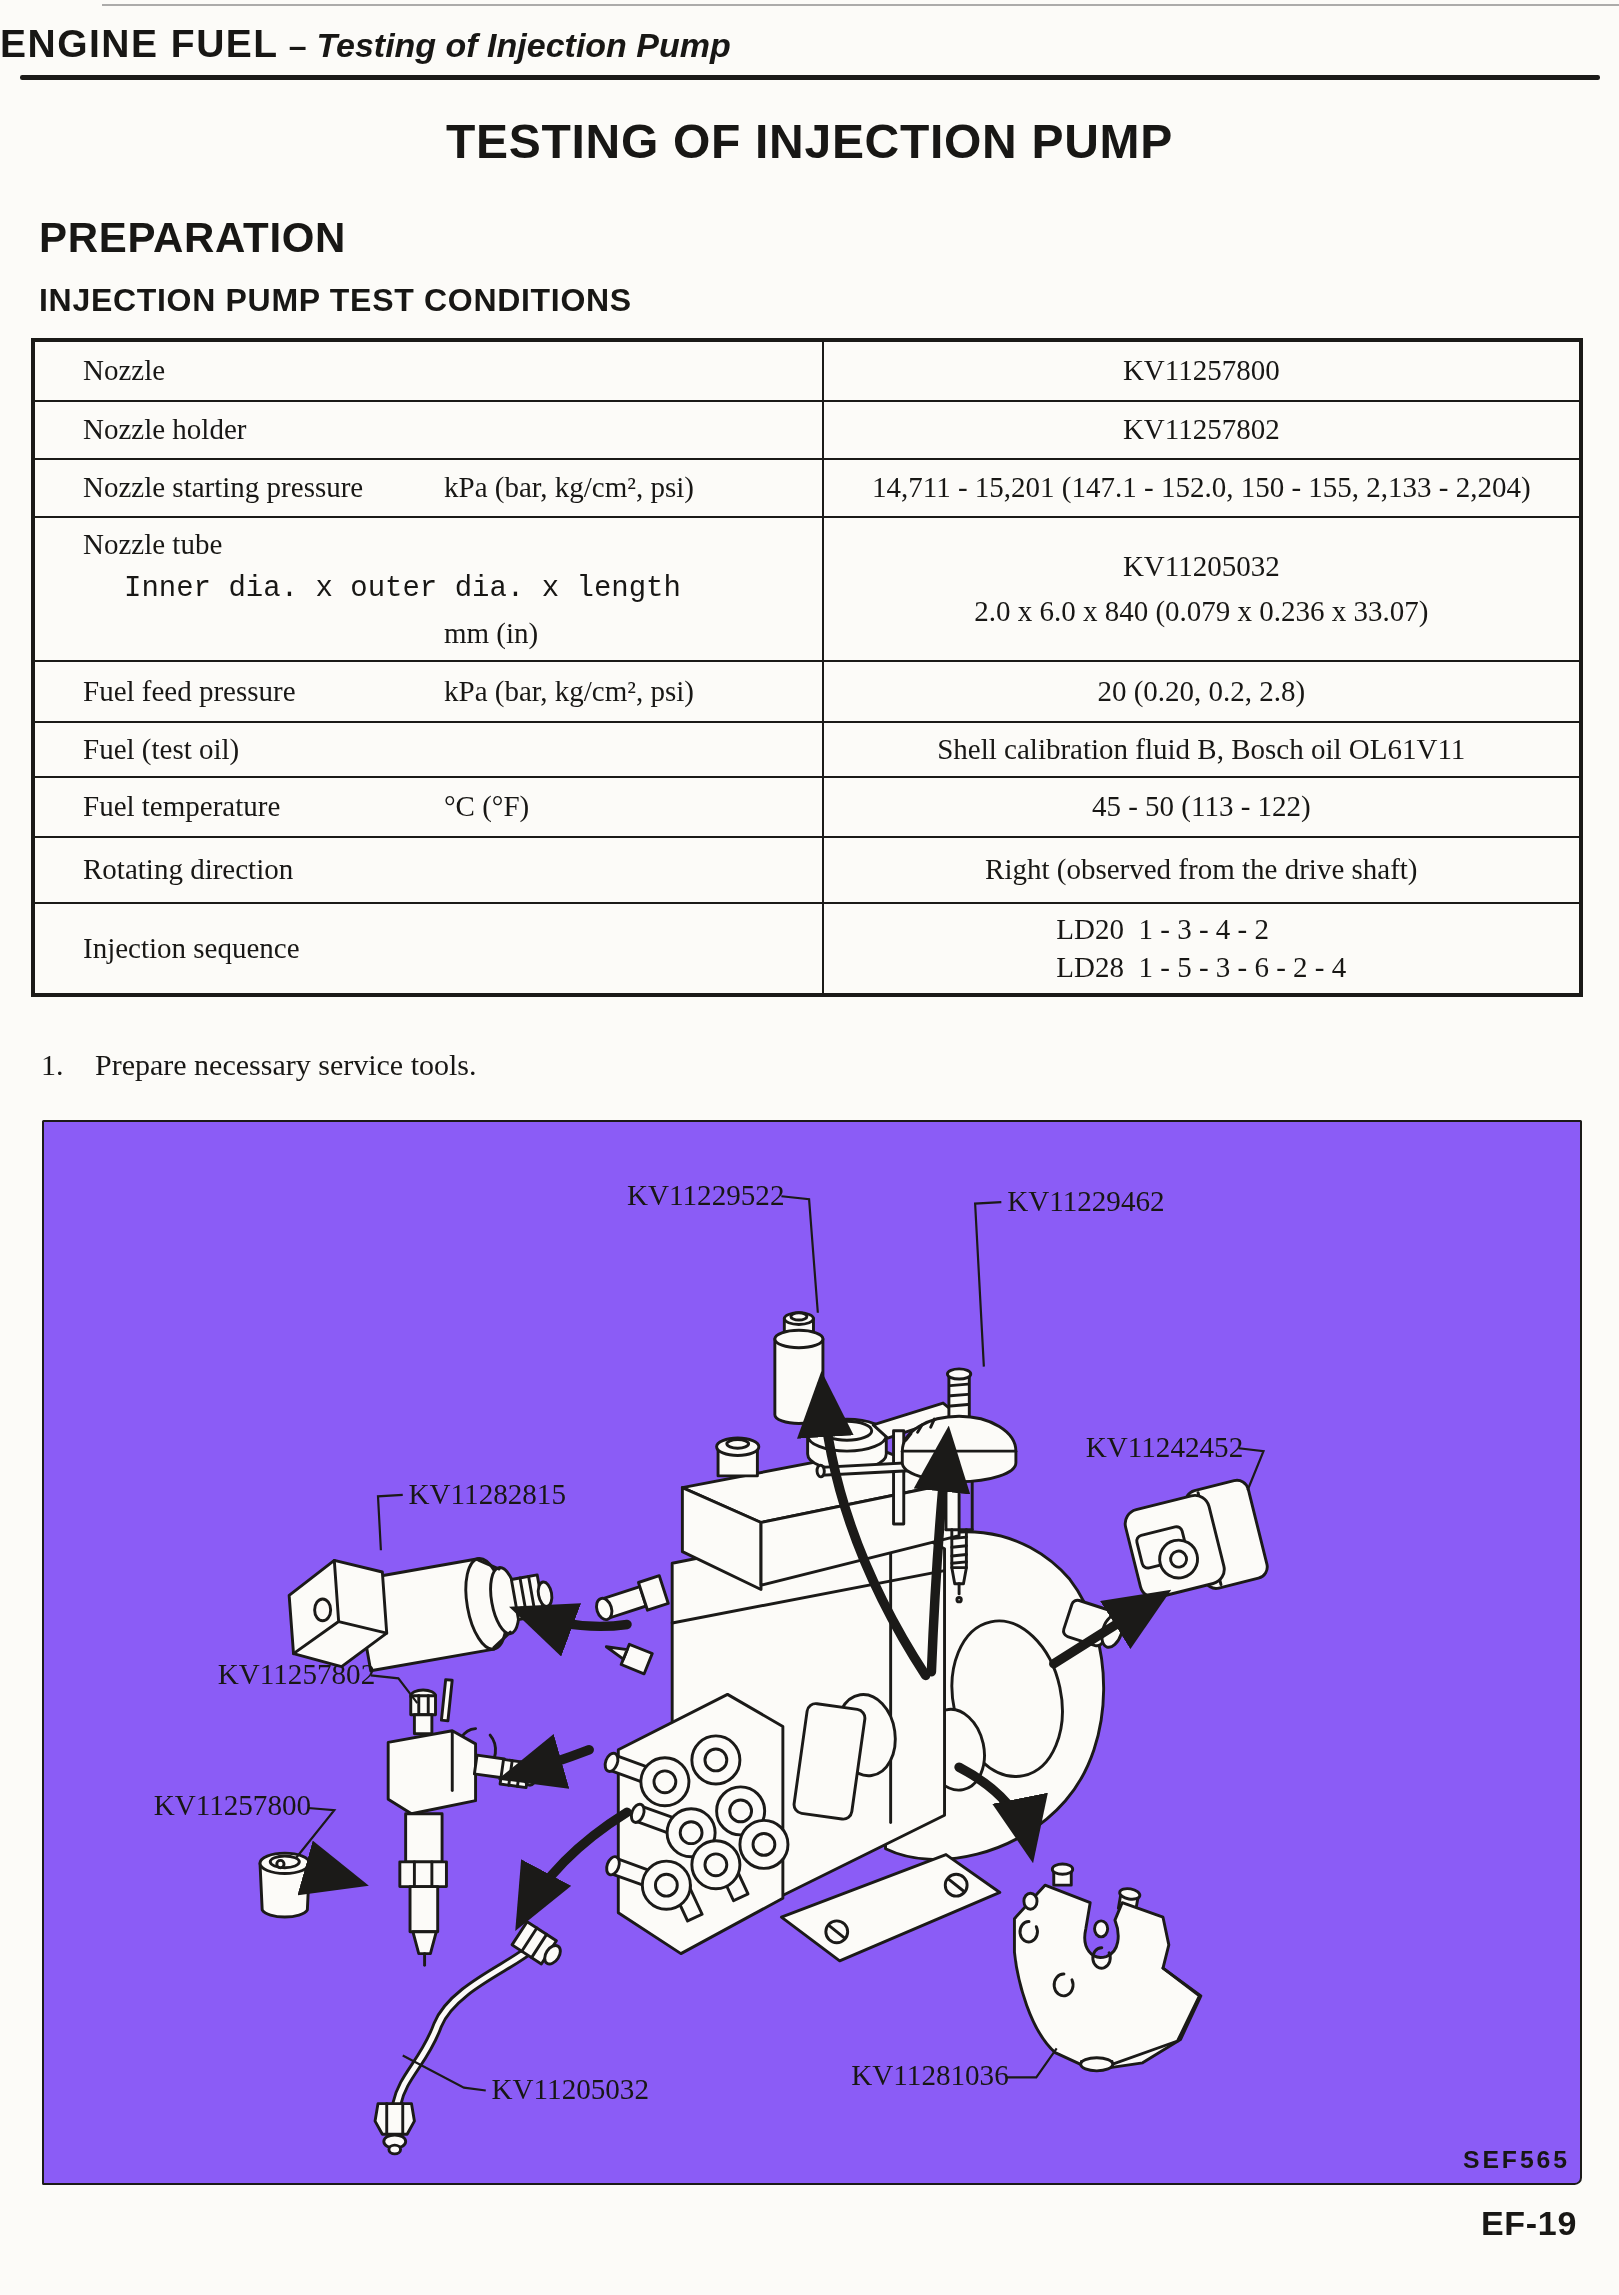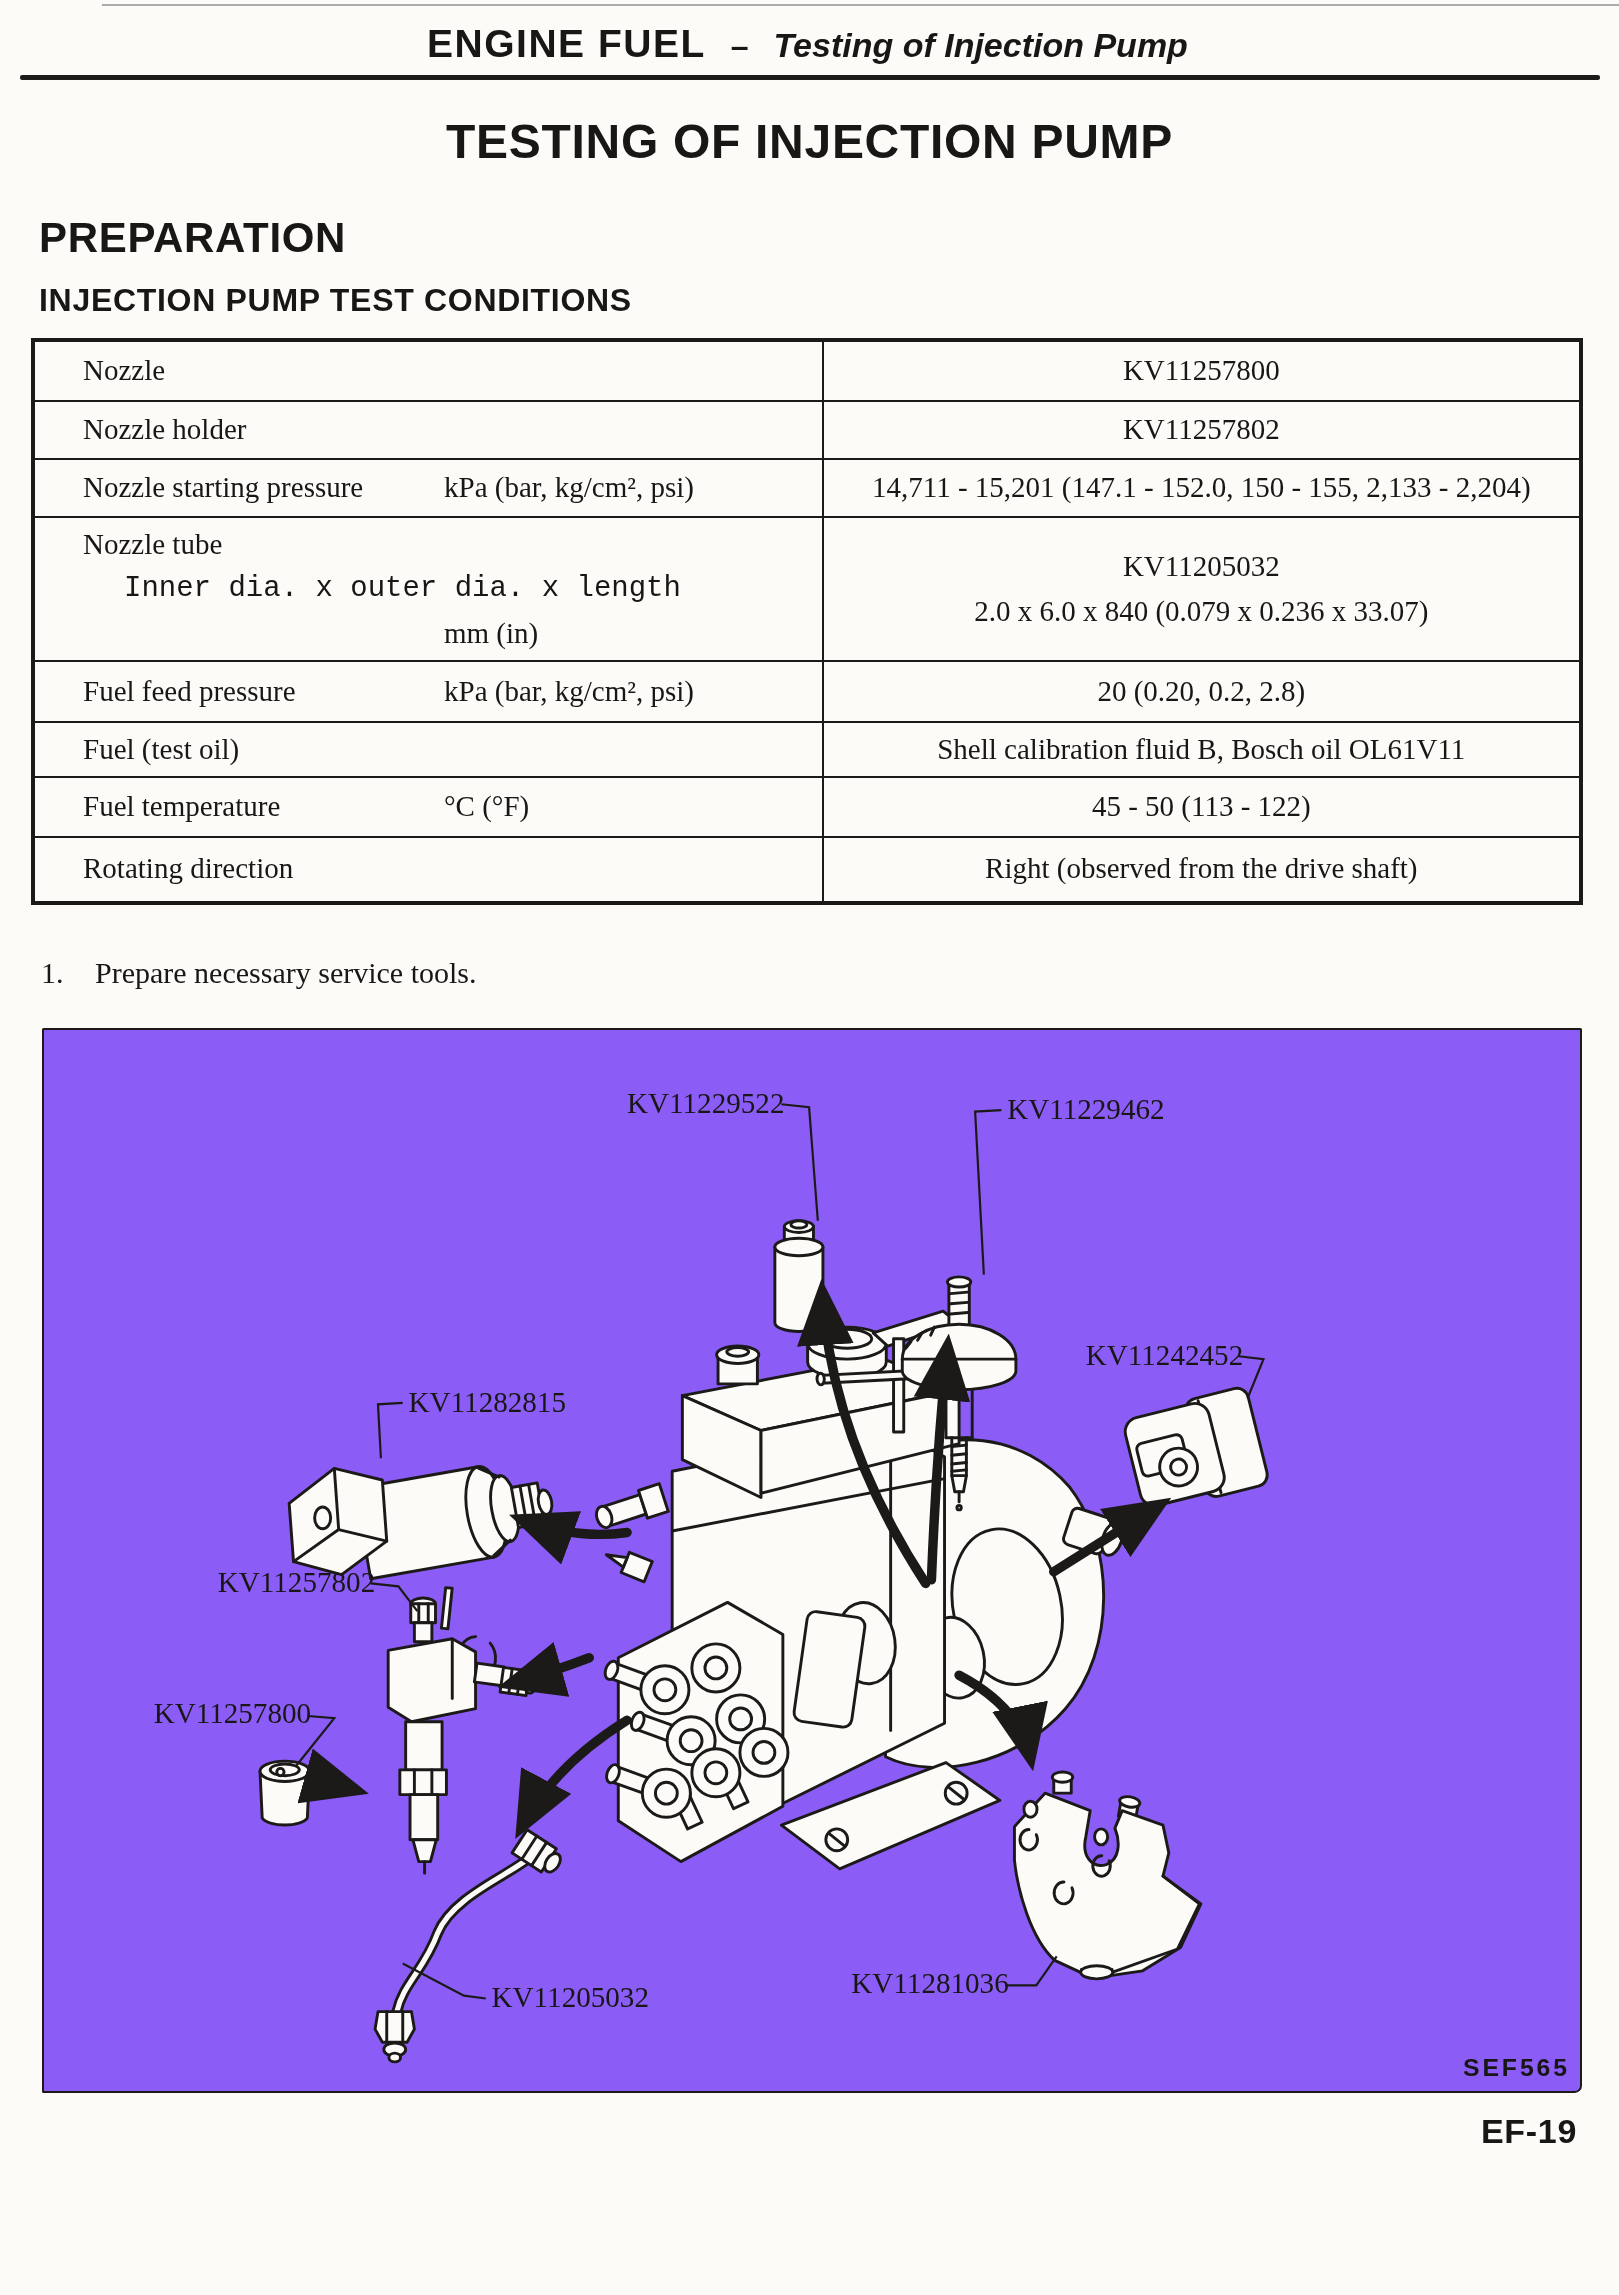--- a/index.html
+++ b/index.html
@@ -4,21 +4,21 @@
 <style>
   html,body { margin:0; padding:0; }
   body {
     width:1619px; height:2295px; position:relative; overflow:hidden;
     background:#fcfbf8; color:#181715;
     font-family:"Liberation Serif", serif;
   }
   .scan-edge { position:absolute; top:3.7px; left:102px; right:0; height:2.2px; background:#6a6a6a; opacity:.55; }
 
   
-  .hdr { display:flex; justify-content:center; align-items:baseline; gap:25px; padding:22px 32px 0 0;margin-left:28px; }
+  .hdr { display:flex; justify-content:flex-start; align-items:baseline; gap:10px; padding:22px 32px 0 0; }
   .hdr-main { font-family:"Liberation Sans", sans-serif; font-weight:700; font-size:39px; letter-spacing:1.5px; }
   .hdr-sep  { font-family:"Liberation Sans", sans-serif; font-weight:700; font-size:32px; }
   .hdr-sub  { font-family:"Liberation Sans", sans-serif; font-weight:700; font-style:italic; font-size:34px; }
   .rule { height:5.1px; background:#1c1b19; margin:8.8px 19px 0 20.4px; border-radius:2.2px; }
 
   .title { text-align:center; font-family:"Liberation Sans", sans-serif; font-weight:700;
            font-size:48px; letter-spacing:0.7px; margin:34px 0 0 0; }
   .section { font-family:"Liberation Sans", sans-serif; font-weight:700; font-size:42px;
              letter-spacing:0.7px; margin:45px 0 0 39px; }
   .subsection { font-family:"Liberation Sans", sans-serif; font-weight:700; font-size:32px;
@@ -119,20 +119,29 @@
   <tr class="r6">
     <td class="c-label">
       <span>Fuel temperature</span>
       <span class="unit">°C (°F)</span>
     </td>
     <td class="c-value"><span class="vline">45 - 50 (113 - 122)</span></td>
   </tr>
   <tr class="r7">
     <td class="c-label"><span>Rotating direction</span></td>
     <td class="c-value"><span class="vline">Right (observed from the drive shaft)</span></td>
+  </tr>
+  <tr class="r8">
+    <td class="c-label"><span>Injection sequence</span></td>
+    <td class="c-value">
+      <div class="seq">
+        <div class="vline">LD20  1 - 3 - 4 - 2</div>
+        <div class="vline">LD28  1 - 5 - 3 - 6 - 2 - 4</div>
+      </div>
+    </td>
   </tr>
   </tbody>
 </table>
 
 <div class="step">
   <span class="step-num">1.</span>
   <span class="step-text">Prepare necessary service tools.</span>
 </div>
 
 <div class="figure">

